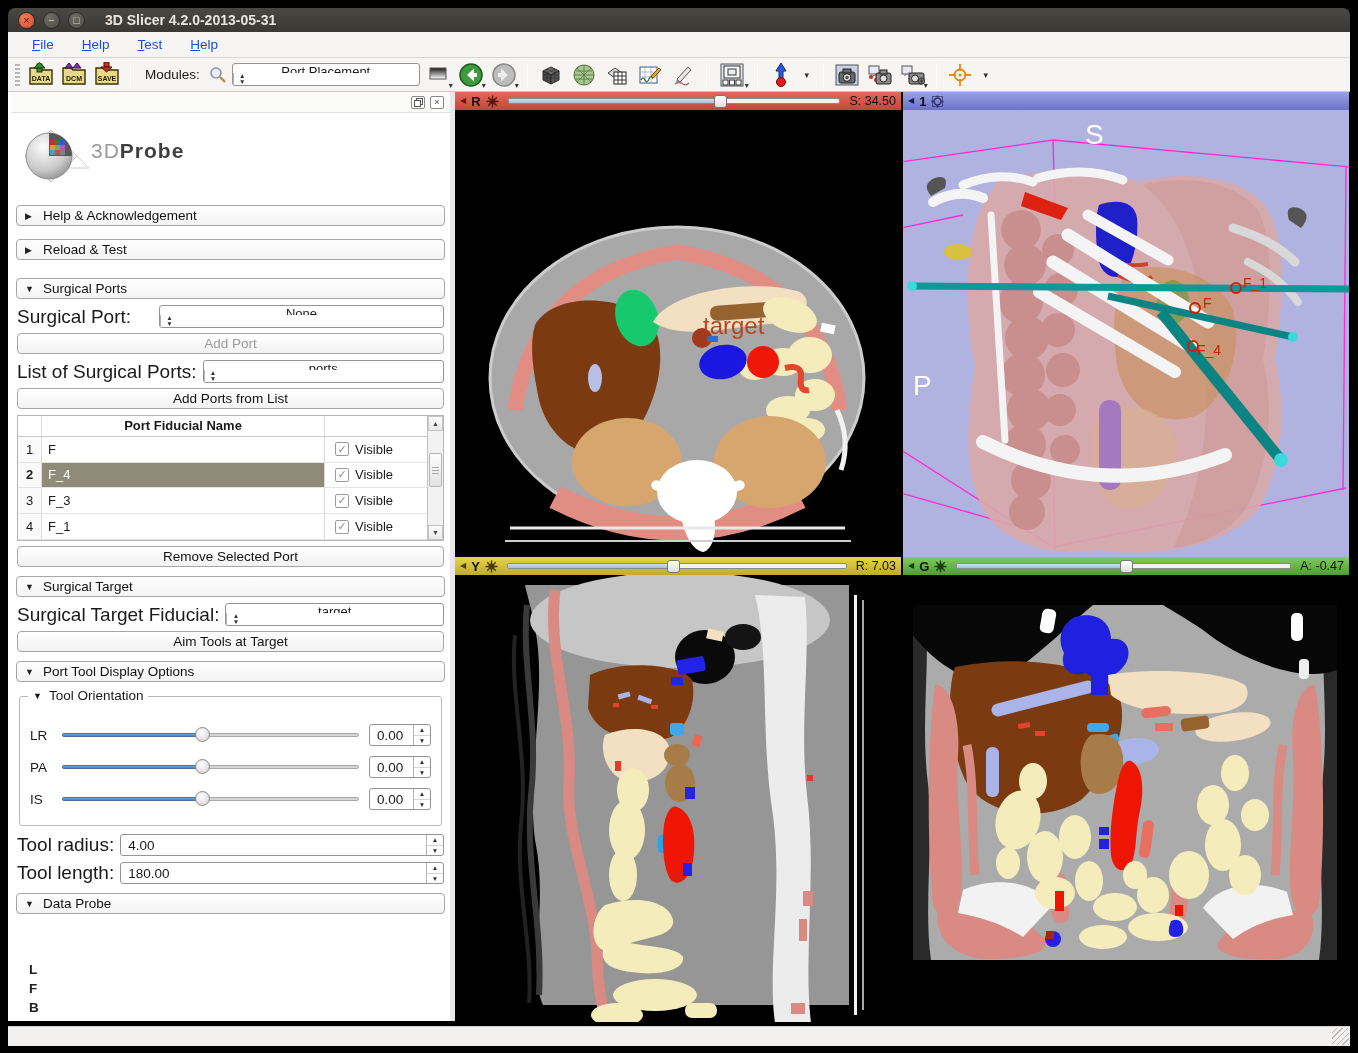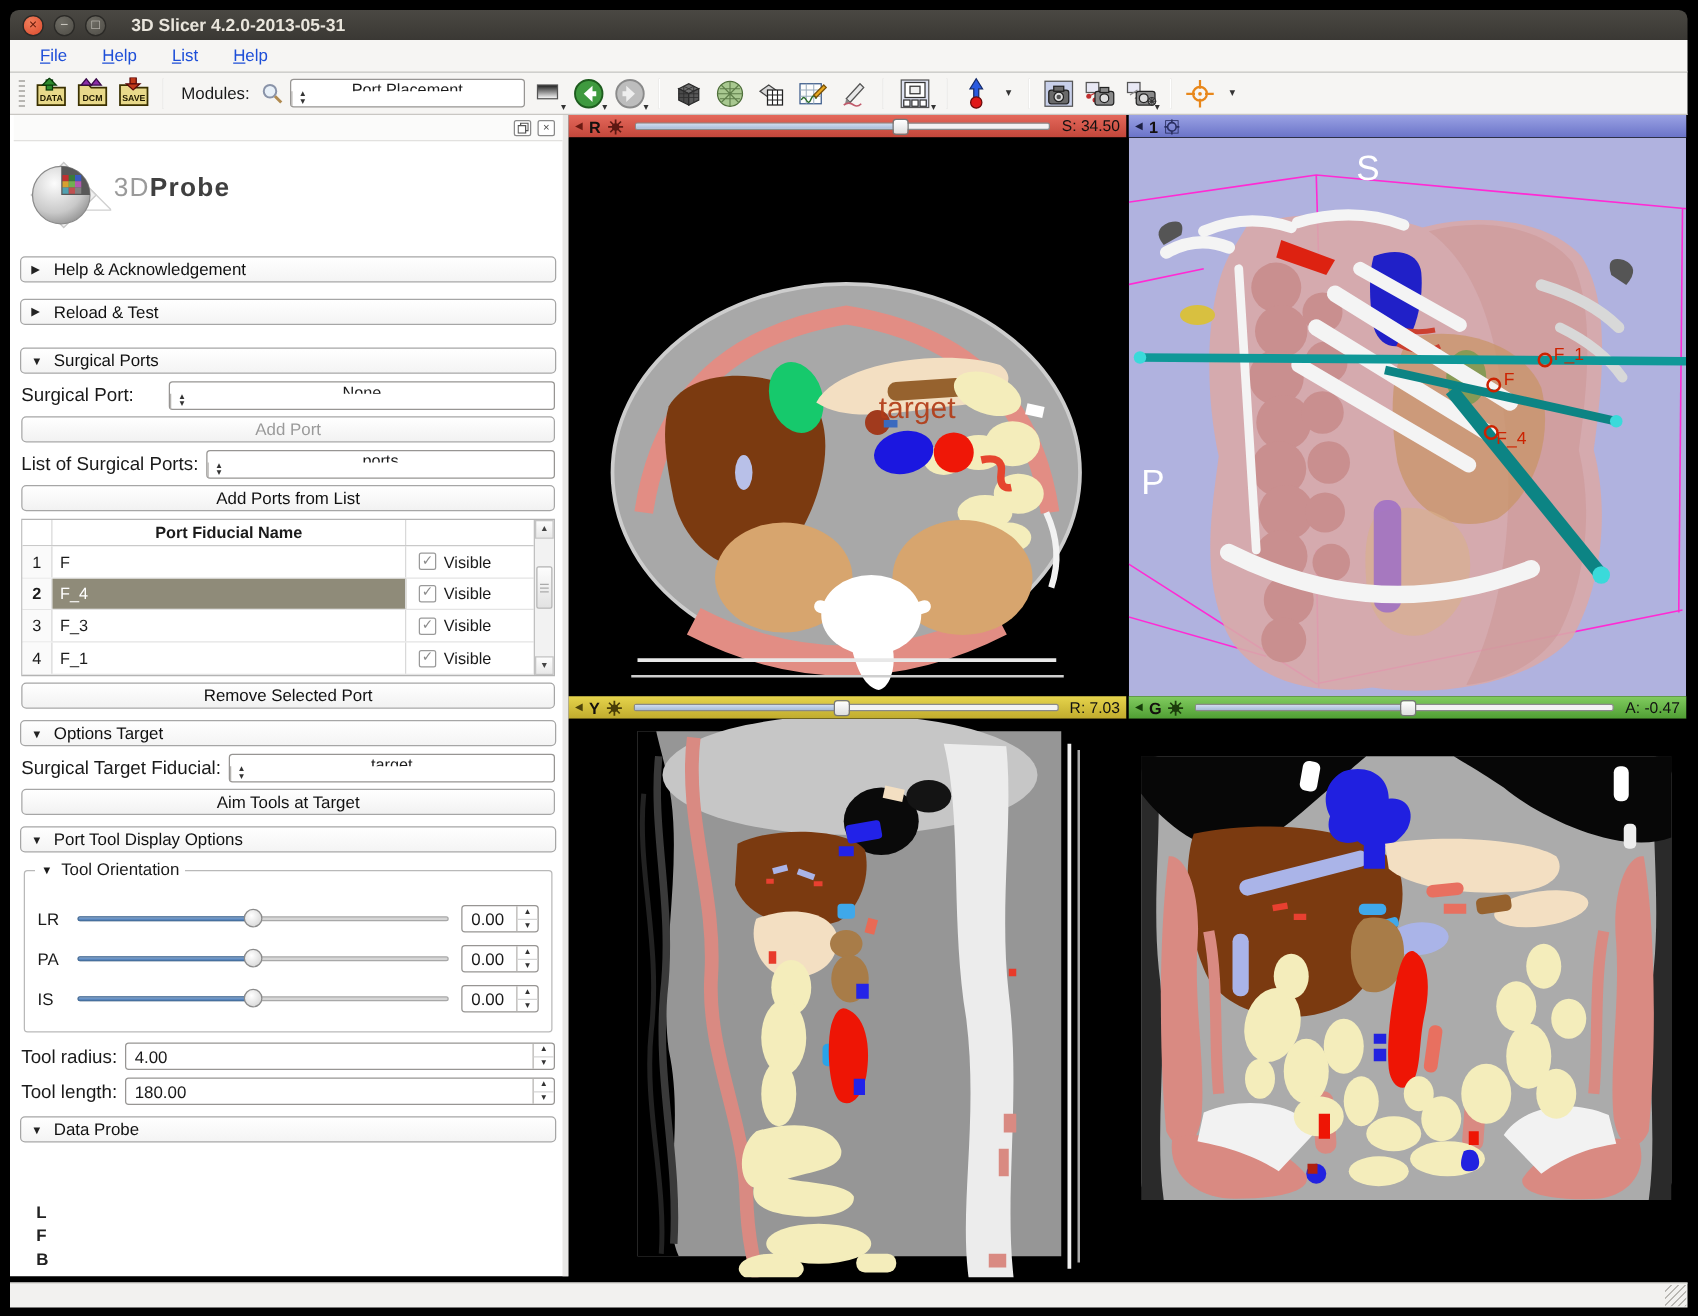--- a/index.html
+++ b/index.html
@@ -43,21 +43,21 @@
     display:flex;align-items:center;justify-content:center;font-size:9px;line-height:1;color:#444;}
   .logo-row{height:88px;display:flex;align-items:center;padding-left:6px;}
   .logo-text{font-size:21px;letter-spacing:1px;margin-left:2px;margin-top:-12px;}
   .logo-3d{color:#9a9a9a;}
   .logo-slicer{color:#3f3f3f;font-weight:bold;}
   .collapse-btn{height:21px;margin:0 5px;border:1px solid #a6a6a6;border-radius:4px;
     background:linear-gradient(#ffffff,#f4f4f4);display:flex;align-items:center;gap:9px;
     padding:0 8px;font-size:13.5px;color:#111;}
   .collapse-btn .arr{font-size:9px;color:#222;width:9px;}
   .form-row{display:flex;align-items:center;margin:6px 6px 0 6px;gap:6px;}
-  .form-row .lbl{font-size:15px;white-space:nowrap;}
+  .form-row .lbl{font-size:19px;white-space:nowrap;}
   .form-row .combo{flex:1;}
   .push-btn{height:21px;margin:5px 6px 0 6px;border:1px solid #a6a6a6;border-radius:4px;
     background:linear-gradient(#ffffff,#f2f2f2);display:flex;align-items:center;justify-content:center;
     font-size:13.5px;color:#111;}
   .push-btn.disabled{color:#9a9a9a;}
   
   .ports-table{margin:6px 6px 0 6px;border:1px solid #b4b4b4;height:126px;display:flex;}
   .pt-main{flex:1;display:flex;flex-direction:column;}
   .pt-header{height:24px;display:flex;border-bottom:1px solid #c9c9c9;background:#fff;}
   .pt-hnum{width:24px;border-right:1px solid #d9d9d9;}
@@ -131,21 +131,21 @@
   <div class="titlebar">
     <div class="winbtn close">×</div>
     <div class="winbtn min">−</div>
     <div class="winbtn max">□</div>
     <span class="title-text">3D Slicer 4.2.0-2013-05-31</span>
   </div>
 
   <div class="menubar">
     <span class="menu-item">File</span>
     <span class="menu-item">Help</span>
-    <span class="menu-item">List</span>
+    <span class="menu-item">Test</span>
     <span class="menu-item">Help</span>
   </div>
 
   <div class="toolbar">
     <div class="tb-handle"></div>
     <div class="tbtn">
       <svg width="26" height="26" viewBox="0 0 26 26">
         <path d="M2,10 L2,22 L24,22 L24,8 L12,8 L10,6 L2,6 Z" fill="#e8d98a" stroke="#3a3000" stroke-width="1.4"></path>
         <rect x="9" y="2" width="5" height="8" fill="#2e8b2e" stroke="#0a3a0a"></rect>
         <path d="M6,6 L11.5,0.5 L17,6 Z" fill="#2e8b2e" stroke="#0a3a0a"></path>
@@ -439,21 +439,21 @@
             <i></i>
           </div>
         <div class="pt-sb" style="margin-top:auto">▼</div>
       </div>
     </div>
     <div class="push-btn">Remove Selected Port</div>
 
     <div style="height:9px"></div>
     <div class="collapse-btn">
       <span class="arr">▼</span>
-        <span>Options Target</span>
+        <span>Surgical Target</span>
     </div>
     <div class="form-row">
       <span class="lbl">Surgical Target Fiducial:</span>
       <div class="combo">
         <span class="val" style="flex:1">target</span>
         <span class="spin">
             <span>▲</span>
             <span>▼</span>
           </span>
       </div>

